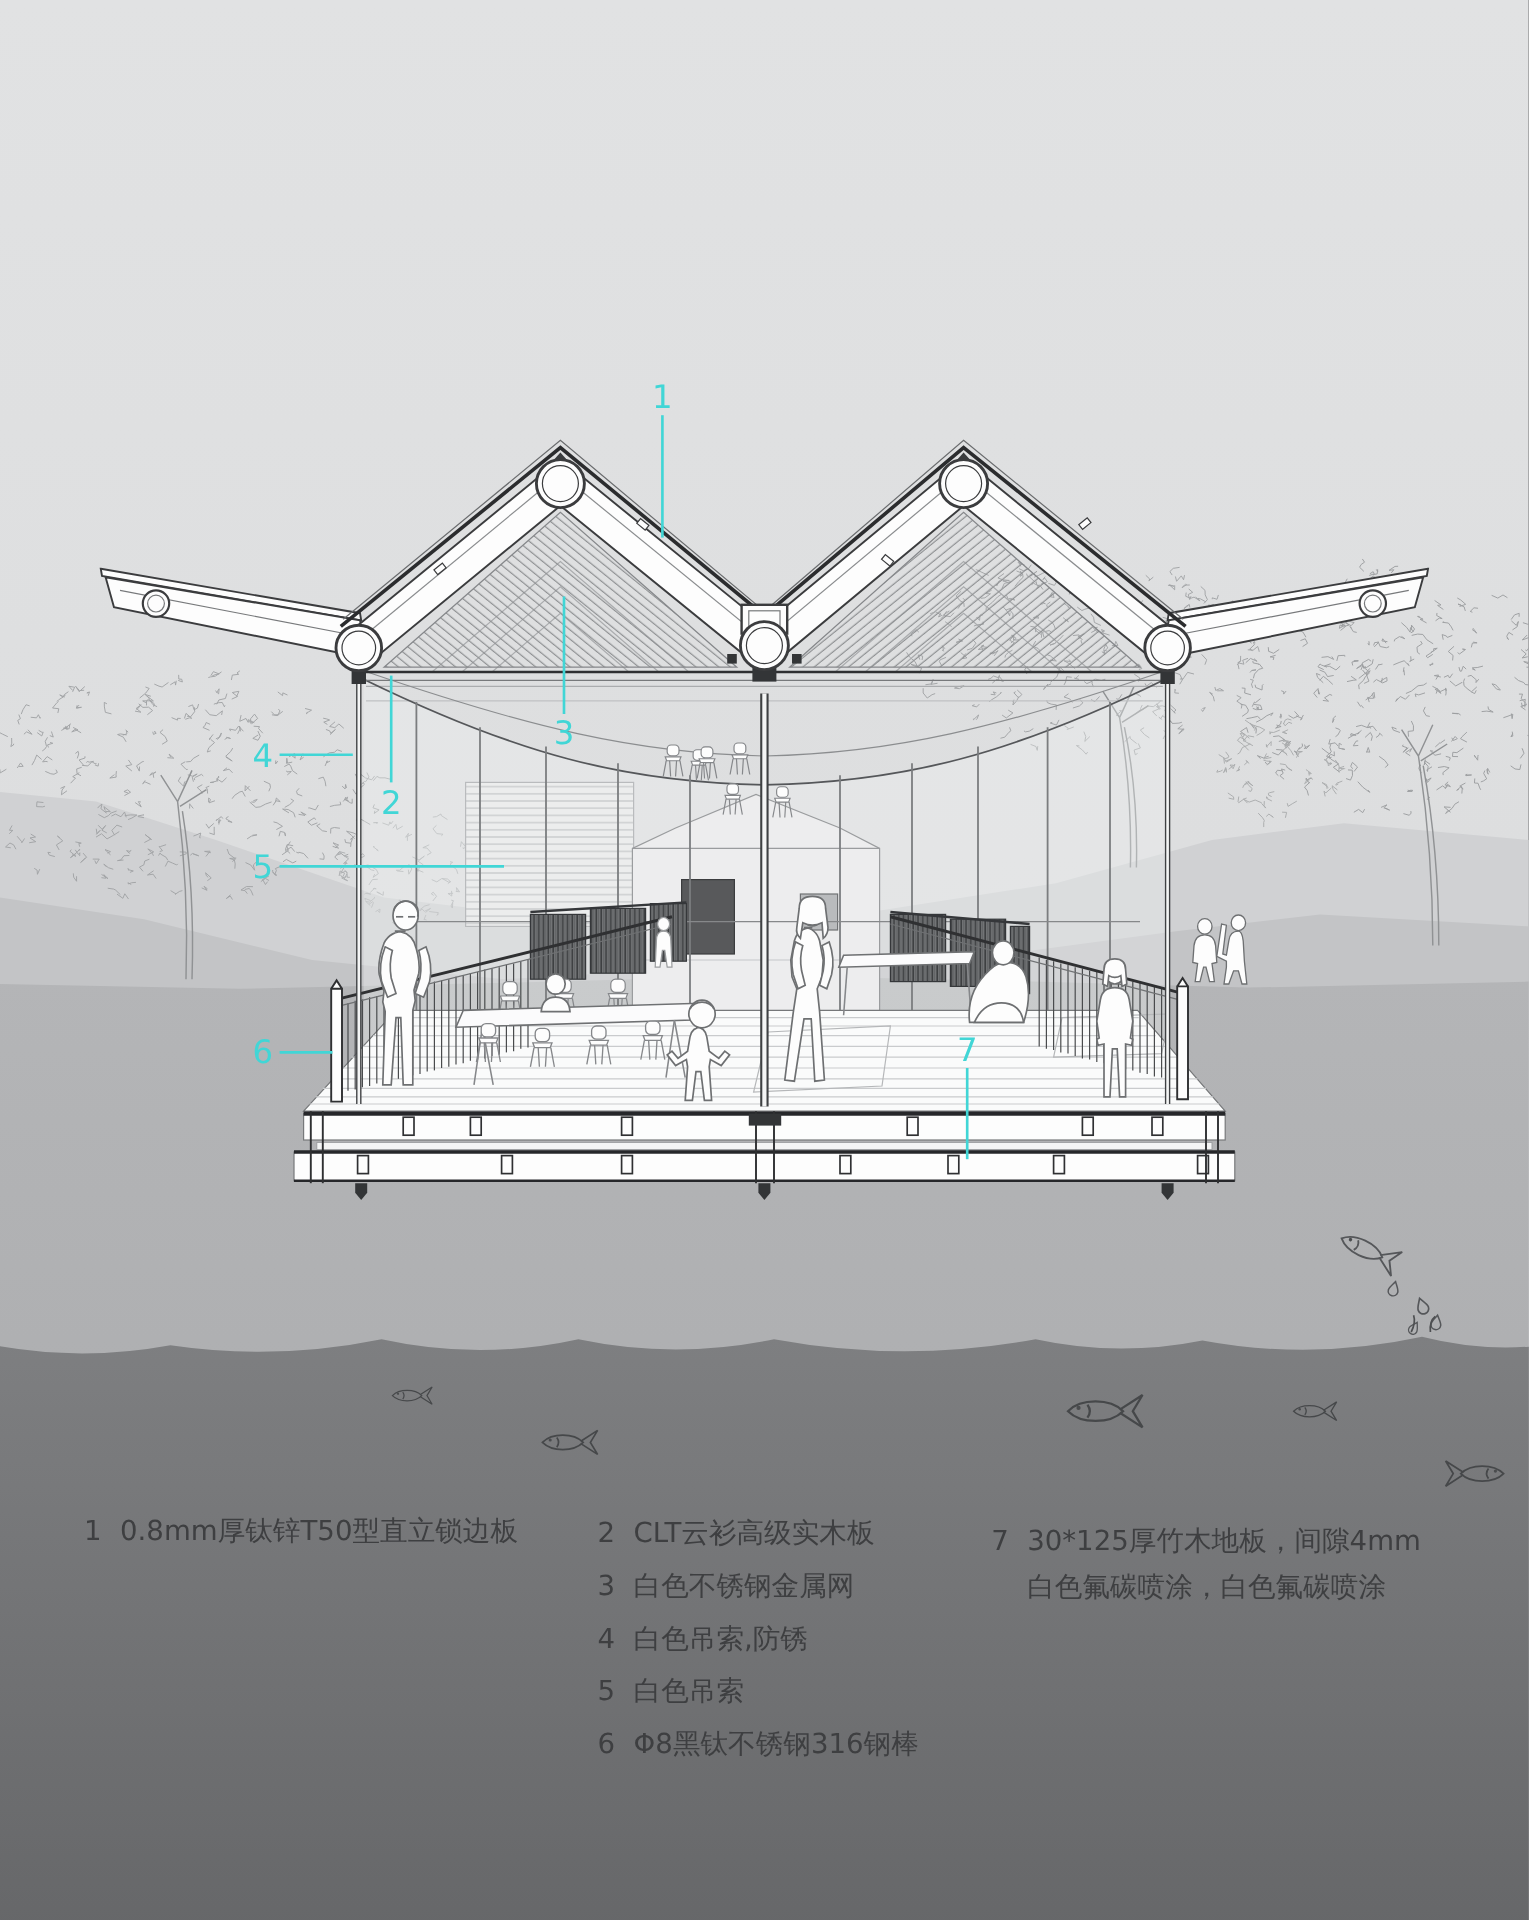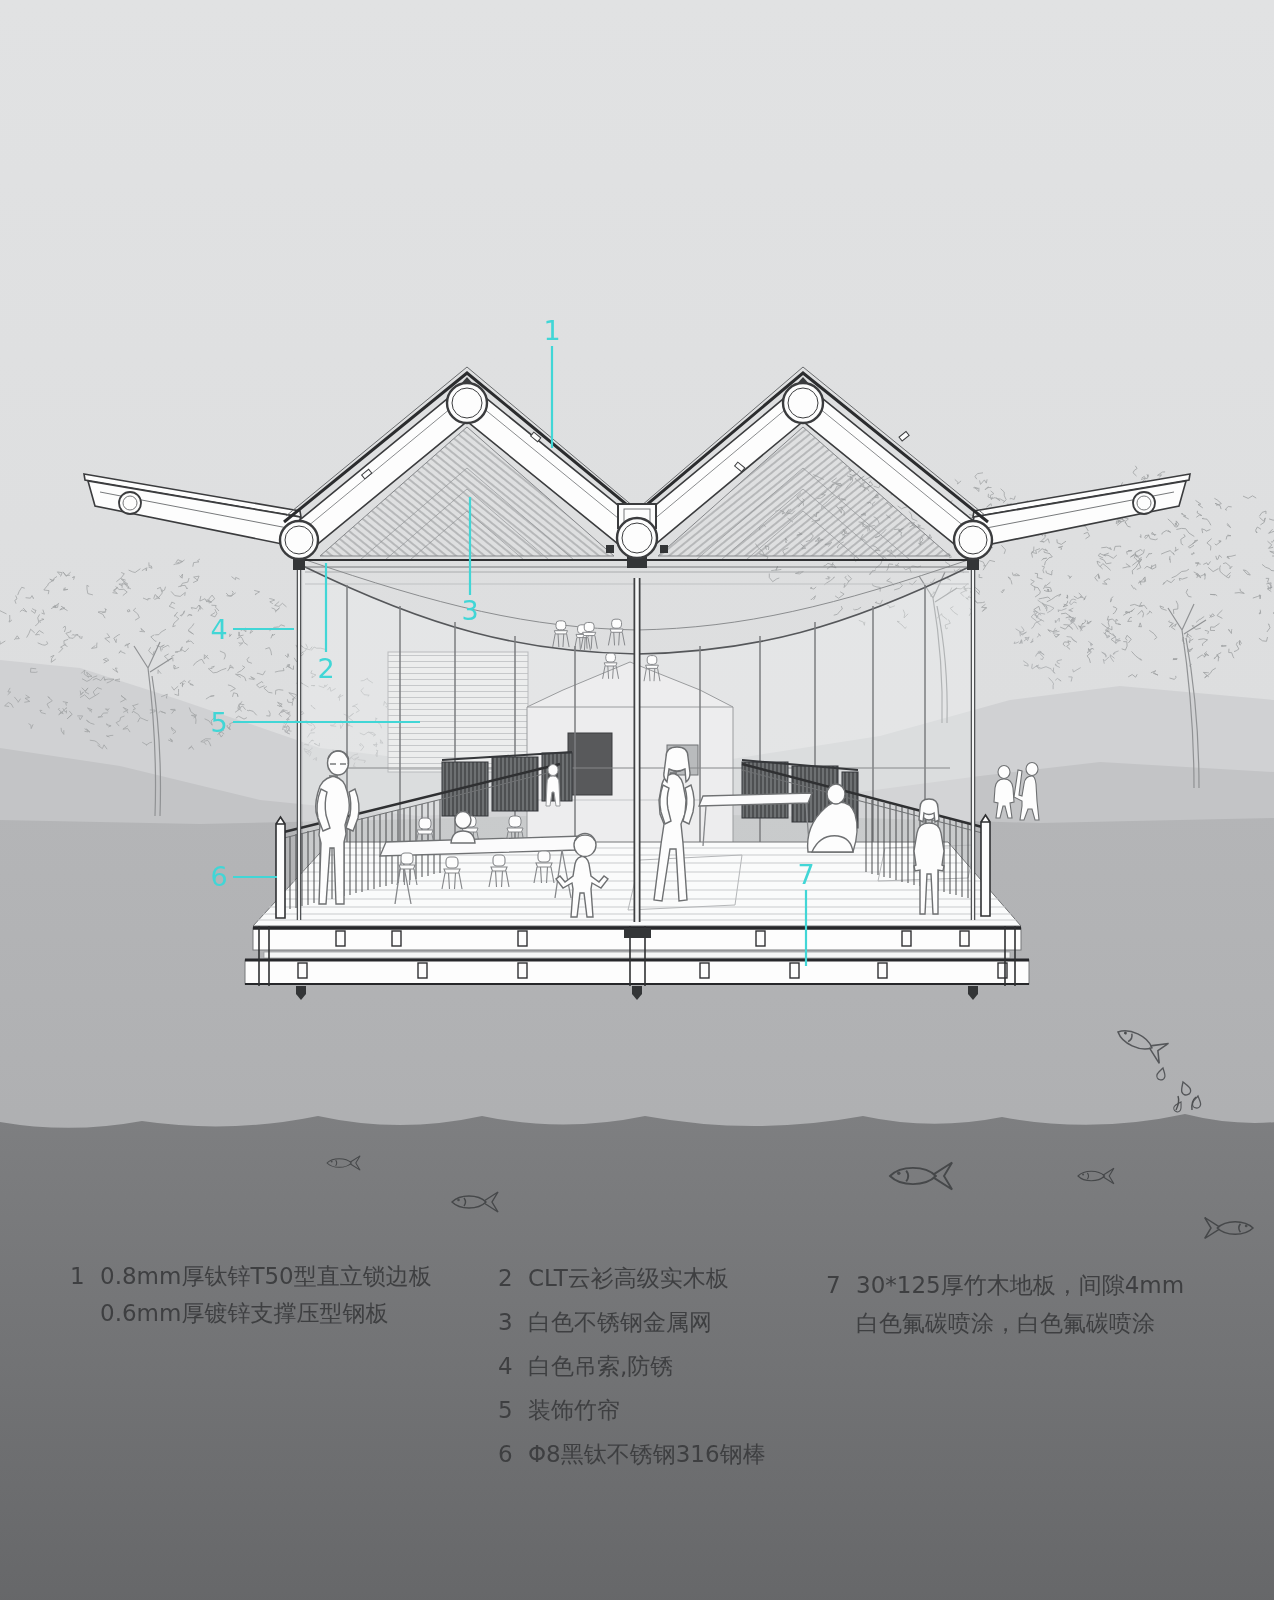--- a/index.html
+++ b/index.html
@@ -439,39 +439,38 @@
 </svg>
 
 <div class="legend">
   <div class="lcol" id="col1">
     <div class="lrow">
           <span class="lnum">1</span>
           <span>0.8mm厚钛锌T50型直立锁边板</span>
         </div>
     <div class="lrow">
           <span class="lnum"></span>
-          <span>0.6mm厚镀锌支撑压型钢板</span>
         </div>
   </div>
   <div class="lcol" id="col2">
     <div class="lrow">
           <span class="lnum">2</span>
           <span>CLT云衫高级实木板</span>
         </div>
     <div class="lrow">
           <span class="lnum">3</span>
           <span>白色不锈钢金属网</span>
         </div>
     <div class="lrow">
           <span class="lnum">4</span>
           <span>白色吊索,防锈</span>
         </div>
     <div class="lrow">
           <span class="lnum">5</span>
-          <span>装饰竹帘</span>
+          <span>白色吊索</span>
         </div>
     <div class="lrow">
           <span class="lnum">6</span>
           <span>Φ8黑钛不锈钢316钢棒</span>
         </div>
   </div>
   <div class="lcol" id="col3">
     <div class="lrow">
           <span class="lnum">7</span>
           <span>30*125厚竹木地板，间隙4mm</span>

